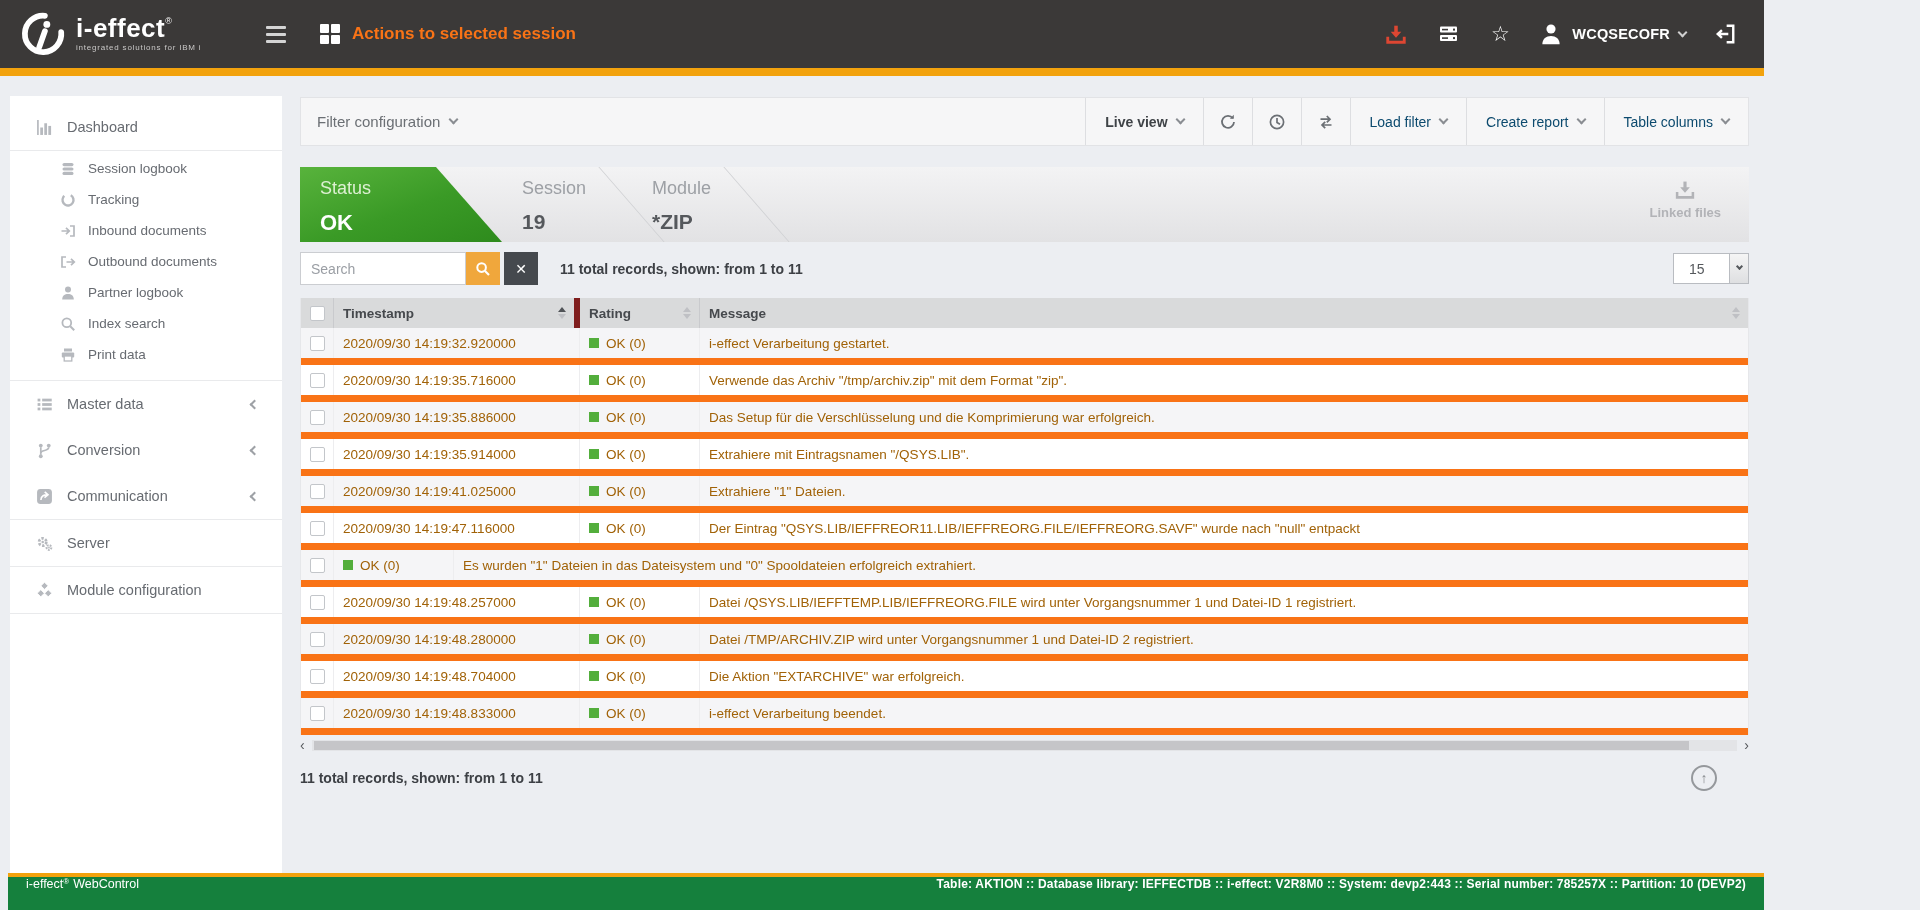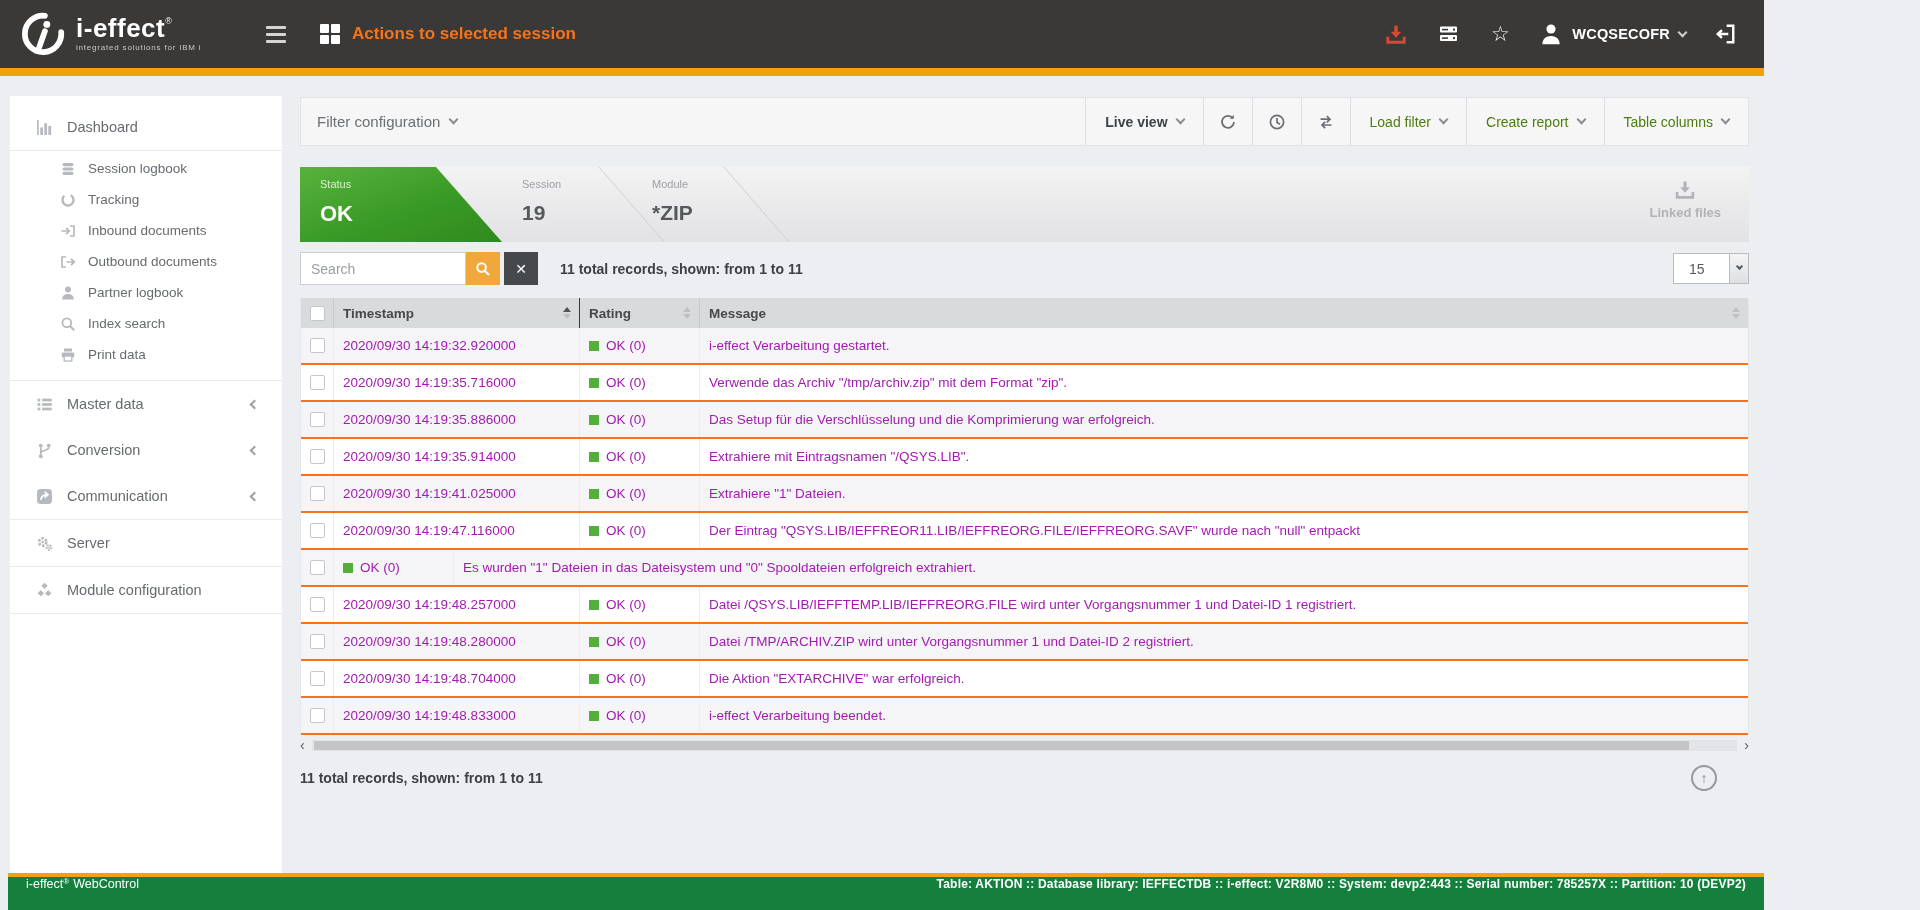--- a/index.html
+++ b/index.html
@@ -44,28 +44,28 @@
   .sdiv { height:1px; background:#e9eaec; }
   .si { flex:0 0 auto; }
 
   
   .main { position:absolute; left:300px; right:15px; top:21px; bottom:0; }
 
   .toolbar { height:49px; background:#f6f6f7; border:1px solid #e2e3e6; display:flex; align-items:stretch; }
   .filter-config { display:flex; align-items:center; gap:10px; padding-left:16px; color:#6b6f74; font-size:15px; cursor:pointer; }
   .filter-config .chev, .tbtn .chev { color:#8a8d92; }
   .toolbar .spacer { flex:1; }
-  .tbtn { display:flex; align-items:center; gap:9px; padding:0 19px; border-left:1px solid #dddee1; color:#4d7c0f; font-size:14px; cursor:pointer; }
+  .tbtn { display:flex; align-items:center; gap:9px; padding:0 19px; border-left:1px solid #dddee1; color:#0c4a6e; font-size:14px; cursor:pointer; }
   .tbtn.bold { font-weight:bold; color:#3f4347; }
   .tbtn.iconbtn { padding:0 15px; }
 
   
   .ribbon { position:relative; margin-top:21px; height:75px; background:linear-gradient(#f3f3f4,#e2e2e4); overflow:hidden; display:flex; }
   .rtab { position:relative; height:100%; padding:11px 0 0 20px; cursor:pointer; }
-  .rtab .lbl { display:block; font-size:11px; color:#9da0a5; }
+  .rtab .lbl { display:block; font-size:18px; color:#9da0a5; }
   .rtab .val { display:block; margin-top:11px; font-size:21px; font-weight:600; color:#55585c; }
   .rtab.green { width:202px; background:linear-gradient(160deg,#58b33c 0%,#3a9a26 55%,#2e8b1d 100%); clip-path:polygon(0 0, calc(100% - 66px) 0, 100% 100%, 0 100%); }
   .rtab.green .lbl { color:#ddf0d2; }
   .rtab.green .val { color:#fff; font-weight:bold; font-size:22px; }
   .rtab.sep::after { content:""; position:absolute; top:0; right:0; width:1px; height:100%; background:#cfd0d3; transform:skewX(41deg); }
   .t-session { width:130px; }
   .t-module { width:125px; }
   .t-action { width:222px; }
   .linked-files { position:absolute; right:28px; top:13px; display:flex; flex-direction:column; align-items:center; gap:5px; color:#b2b3b7; cursor:pointer; }
   .linked-files .lf-label { font-size:13px; font-weight:bold; }
@@ -80,28 +80,28 @@
   .pagesize { position:absolute; right:0; top:1px; width:76px; height:31px; background:#fff; border:1px solid #b9bcc1; display:flex; cursor:pointer; }
   .pagesize .psval { flex:1; display:flex; align-items:center; padding-left:15px; font-size:14px; color:#55585c; }
   .pagesize .psarrow { width:19px; border-left:1px solid #b9bcc1; background:linear-gradient(#f5f5f5,#dedfe1); display:flex; align-items:center; justify-content:center; }
   .pagesize .chev { width:5px; height:5px; color:#55585c; }
 
   
   .dtable { margin-top:13px; border-left:1px solid #e6e7ea; border-right:1px solid #e6e7ea; }
   .thead { display:flex; align-items:center; height:30px; background:#d9dadb; font-size:13.5px; font-weight:bold; color:#46494d; }
   .c-check { width:33px; display:flex; align-items:center; justify-content:center; align-self:stretch; border-right:1px solid #c9cacd; }
   .thead .c-ts, .thead .c-rating, .thead .c-msg { display:flex; align-items:center; align-self:stretch; padding-left:9px; }
-  .c-ts { width:246px; border-right:1px solid #7f1d1d; }
+  .c-ts { width:246px; border-right:6px solid #7f1d1d; }
   .c-rating { width:120px; border-right:1px solid #c9cacd; }
   .c-msg { flex:1; }
   .sorts { margin-left:auto; margin-right:8px; display:flex; flex-direction:column; gap:2px; }
   .tri-up { width:0; height:0; border-left:4px solid transparent; border-right:4px solid transparent; border-bottom:5px solid #bfc0c4; }
   .tri-down { width:0; height:0; border-left:4px solid transparent; border-right:4px solid transparent; border-top:5px solid #bfc0c4; }
   .tri-up.active { border-bottom-color:#505357; }
-  .trow { display:flex; align-items:center; height:37px; background:#fff; border-bottom:2px solid #f97316; font-size:13.5px; color:#a21caf; cursor:pointer; }
+  .trow { display:flex; align-items:center; height:37px; background:#fff; border-bottom:7px solid #f97316; font-size:13.5px; color:#a16207; cursor:pointer; }
   .trows .trow:nth-child(odd) { background:#f5f5f7; }
   .trow .c-check { border-right:1px solid #ededef; }
   .trow .c-ts, .trow .c-rating, .trow .c-msg { display:flex; align-items:center; align-self:stretch; padding-left:9px; }
   .trow .c-ts, .trow .c-rating { border-right:1px solid #ededef; }
   .checkbox { width:15px; height:15px; background:#fff; border:1px solid #c3c6ca; border-radius:2px; cursor:pointer; }
   .ratdot { width:10px; height:10px; background:#53ae3c; margin-right:7px; flex:0 0 auto; }
 
   
   .hscroll { margin-top:4px; height:13px; display:flex; align-items:center; }
   .harrow { font-size:14px; color:#55585c; line-height:13px; cursor:pointer; }

